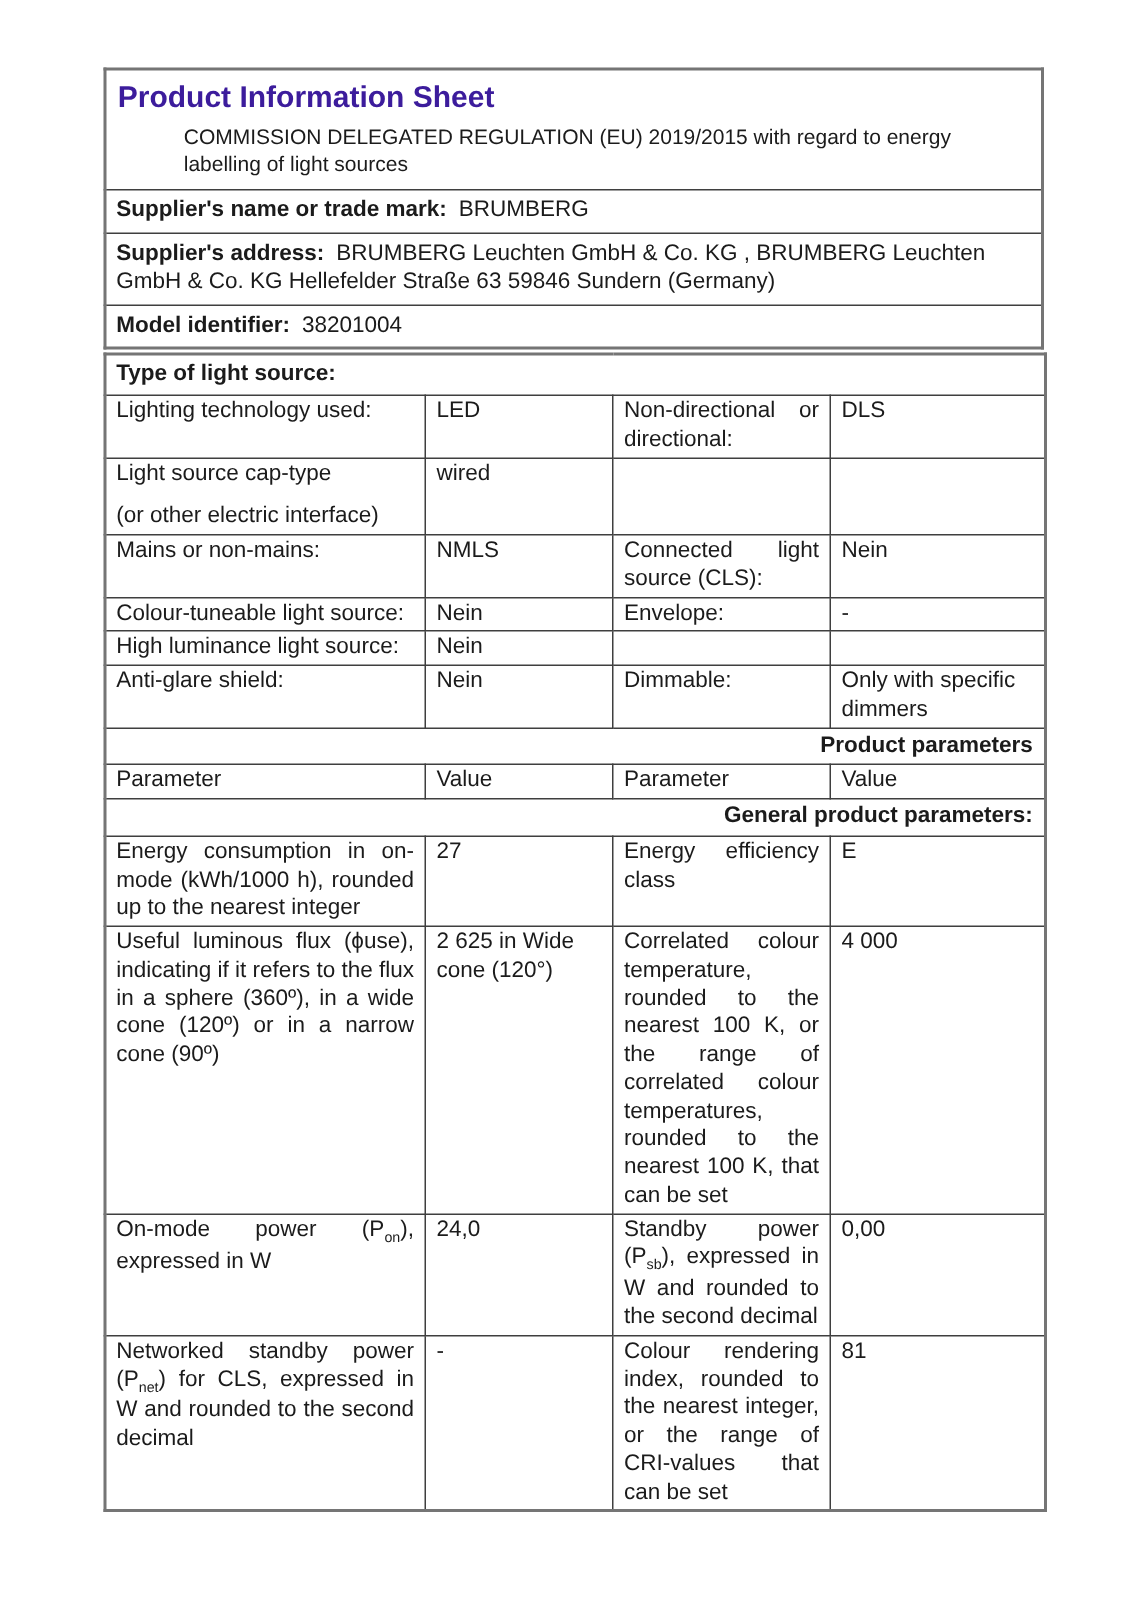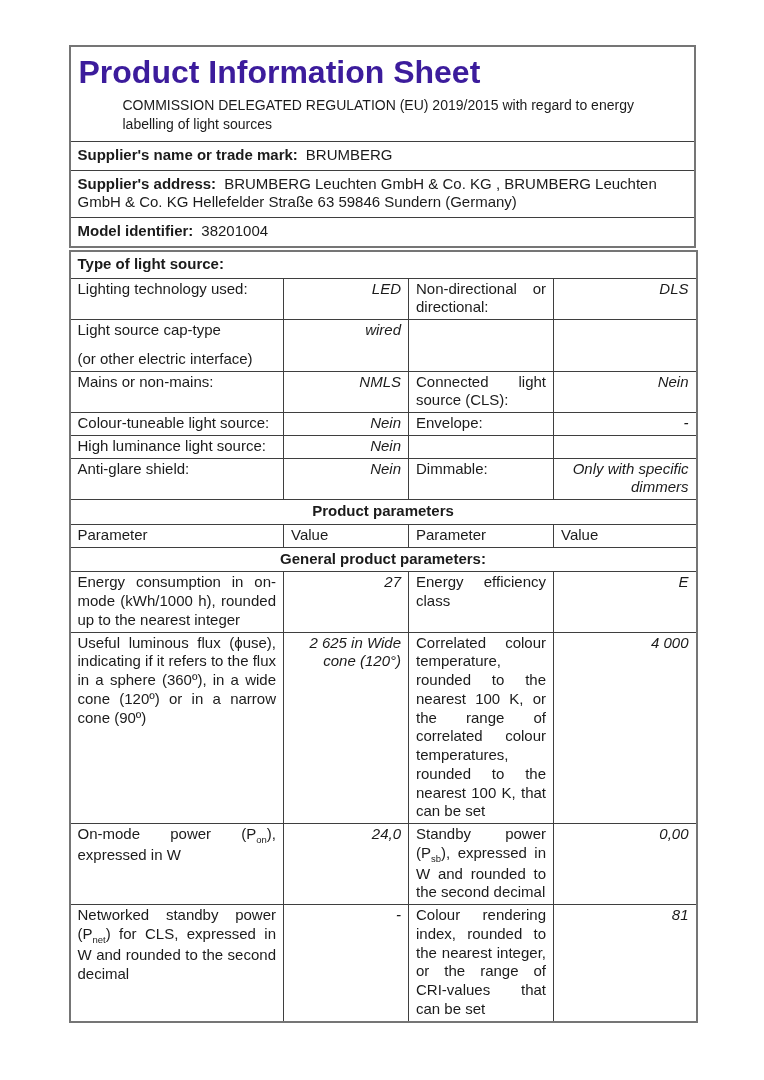--- a/index.html
+++ b/index.html
@@ -30,36 +30,36 @@
     border: 1px solid #3f3f3f;
     vertical-align: top;
     padding: 1px 7px 2px 7px;
     font-size: 15px;
     line-height: 1.25;
     word-wrap: break-word;
   }
   .title-cell { padding: 6px 8px 8px 8px; }
   .doc-title {
     color: #3c1c9c;
-    font-size: 32px;
+    font-size: 20px;
     font-weight: bold;
     margin: 0 0 5px 0;
     line-height: 1.2;
   }
   .doc-subtitle {
     font-size: 14px;
     line-height: 1.3;
     margin-left: 44px;
   }
   .kv { padding: 4px 7px 5px 7px; }
   .kv .b { font-weight: bold; }
   .kv .v { margin-left: 8px; }
   .sec-left  { font-weight: bold; padding-top: 3px; padding-bottom: 4px; }
-  .sec-center{ font-weight: bold; text-align: center; padding-top: 2px; padding-bottom: 3px; }
-  .val  { text-align: right; font-style: italic; }
+  .sec-center{ font-weight: bold; text-align: right; padding-top: 2px; padding-bottom: 3px; }
+  .val  { text-align: left; }
   .just { text-align: justify; }
   .p2nd { margin-top: 10px; }
   sub { font-size: 9.5px; }
   .footer {
     width: 627px;
     margin: 22px auto 0 auto;
     text-align: right;
     font-size: 11px;
     color: #222222;
   }

